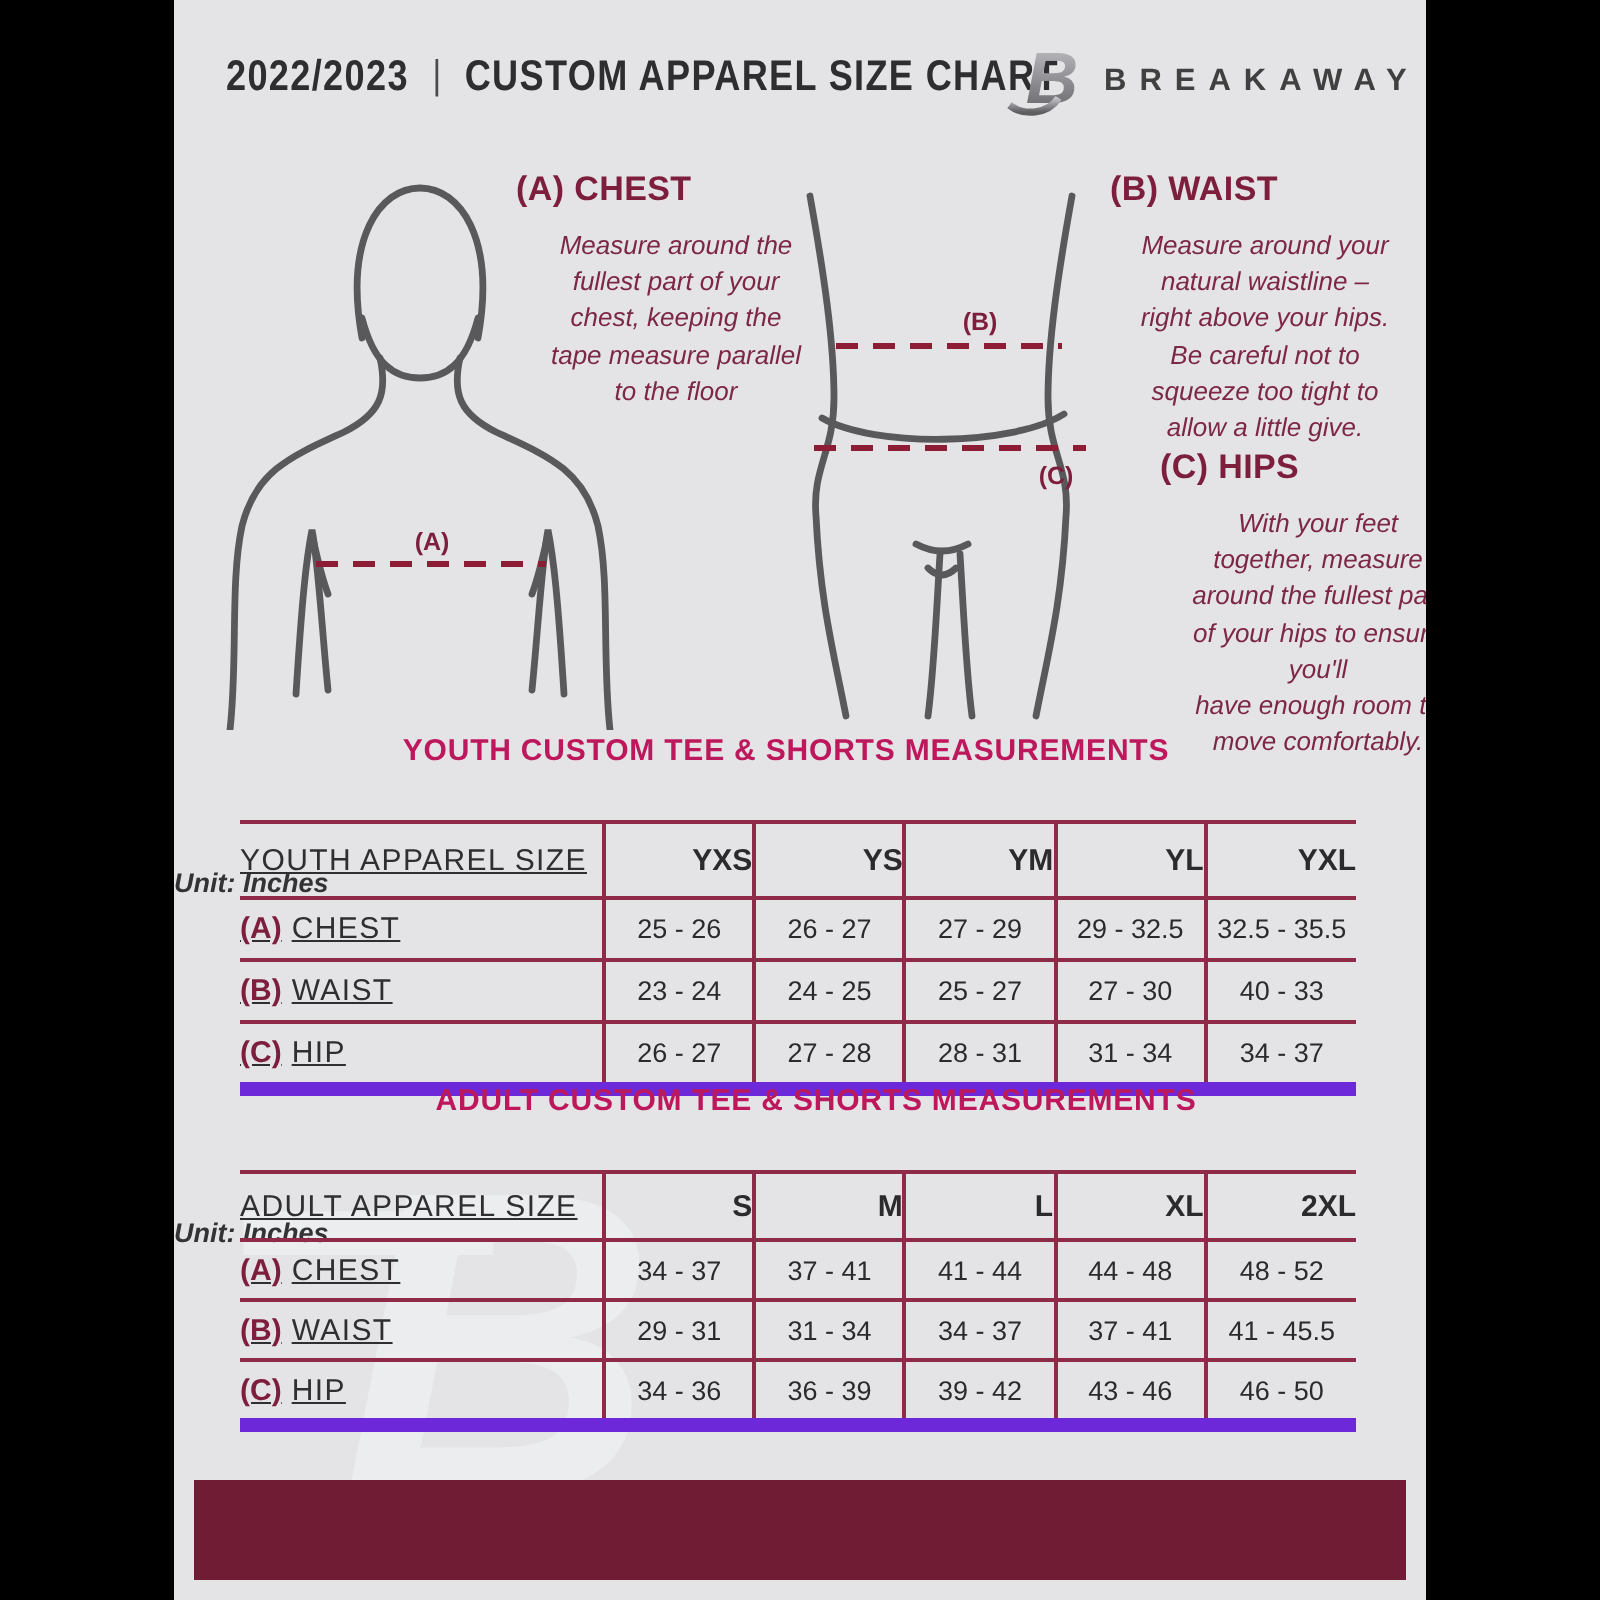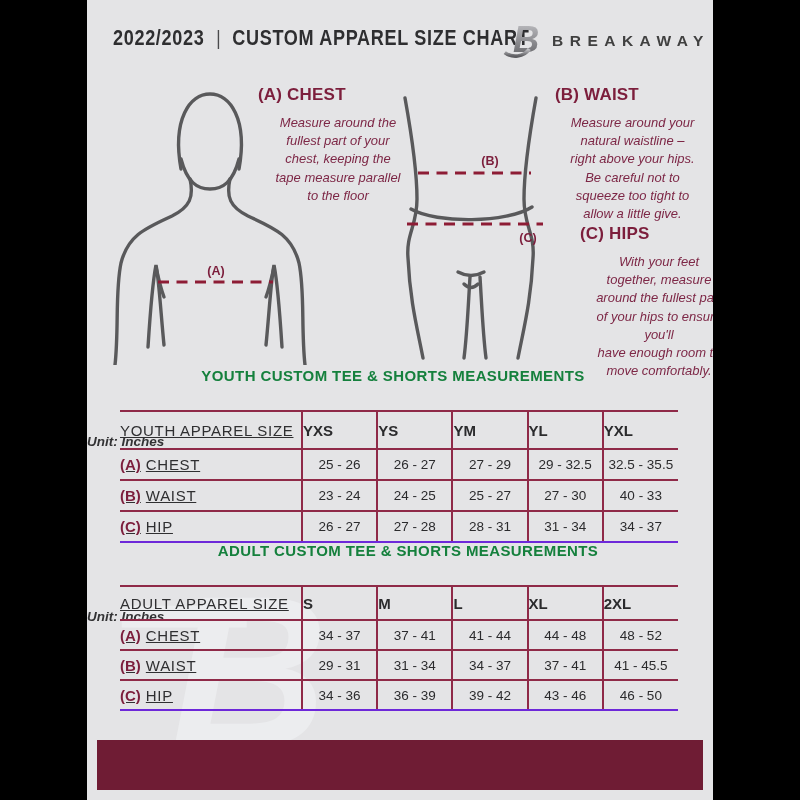--- a/index.html
+++ b/index.html
@@ -31,31 +31,31 @@
   #waist-block{left:468px;top:85px;width:155px;}
   #hips-block{left:468px;top:224px;width:158px;margin-left:25px;}
   .fig{position:absolute;}
   #torso-fig{left:23px;top:85px;}
   #lower-fig{left:298px;top:95px;}
   .fig path{fill:none;stroke:#59595b;stroke-width:3.4;stroke-linecap:round;}
   .fig .dash{stroke:#8d1c35;stroke-width:3;stroke-dasharray:11 7.5;stroke-linecap:butt;}
   .fig text{font-family:"Liberation Sans", sans-serif;font-weight:700;font-size:12.5px;fill:#7c1e3c;}
   
   .section-title{position:absolute;left:0;width:612px;text-align:center;
-    font-weight:700;font-size:15px;letter-spacing:.4px;color:#15803d;}
+    font-weight:700;font-size:15px;letter-spacing:.4px;color:#be185d;}
   .section-unit{position:absolute;left:0;width:516px;text-align:left;
     font-style:italic;font-weight:700;font-size:13.5px;color:#333335;margin-top:46px;}
   .size-table{position:absolute;left:33px;border-collapse:collapse;table-layout:fixed;width:558px;background:transparent;}
   .size-table td{border-top:2px solid #8f2a48;padding:0;}
-  .size-table tr:last-child td{border-bottom:2px solid #6d28d9;}
+  .size-table tr:last-child td{border-bottom:7px solid #6d28d9;}
   .size-table td + td{border-left:2px solid #8f2a48;}
   .col-label{width:181px;}
   .lbl{padding-left:14px;font-size:15px;letter-spacing:.7px;color:#2f2f31;text-align:left;text-decoration:underline;}
   .pref{color:#7c1e3c;font-weight:700;margin-right:5px;letter-spacing:0;}
-  .sz{text-align:left;font-weight:700;font-size:15px;color:#2b2b2d;}
+  .sz{text-align:right;font-weight:700;font-size:15px;color:#2b2b2d;}
   .val{text-align:center;font-size:13.5px;color:#2b2b2d;}
   #youth-table td{height:29px;}
   #youth-table tr.head td{height:36px;}
   #adult-table td{height:28px;}
   #adult-table tr.head td{height:32px;}
   
   .footer-bar{position:absolute;left:10px;top:740px;width:606px;height:50px;background:#6f1c34;}
   .watermark{position:absolute;left:18px;top:546px;z-index:0;}
   .layer{position:absolute;inset:0;}
   .z1{z-index:1;}

